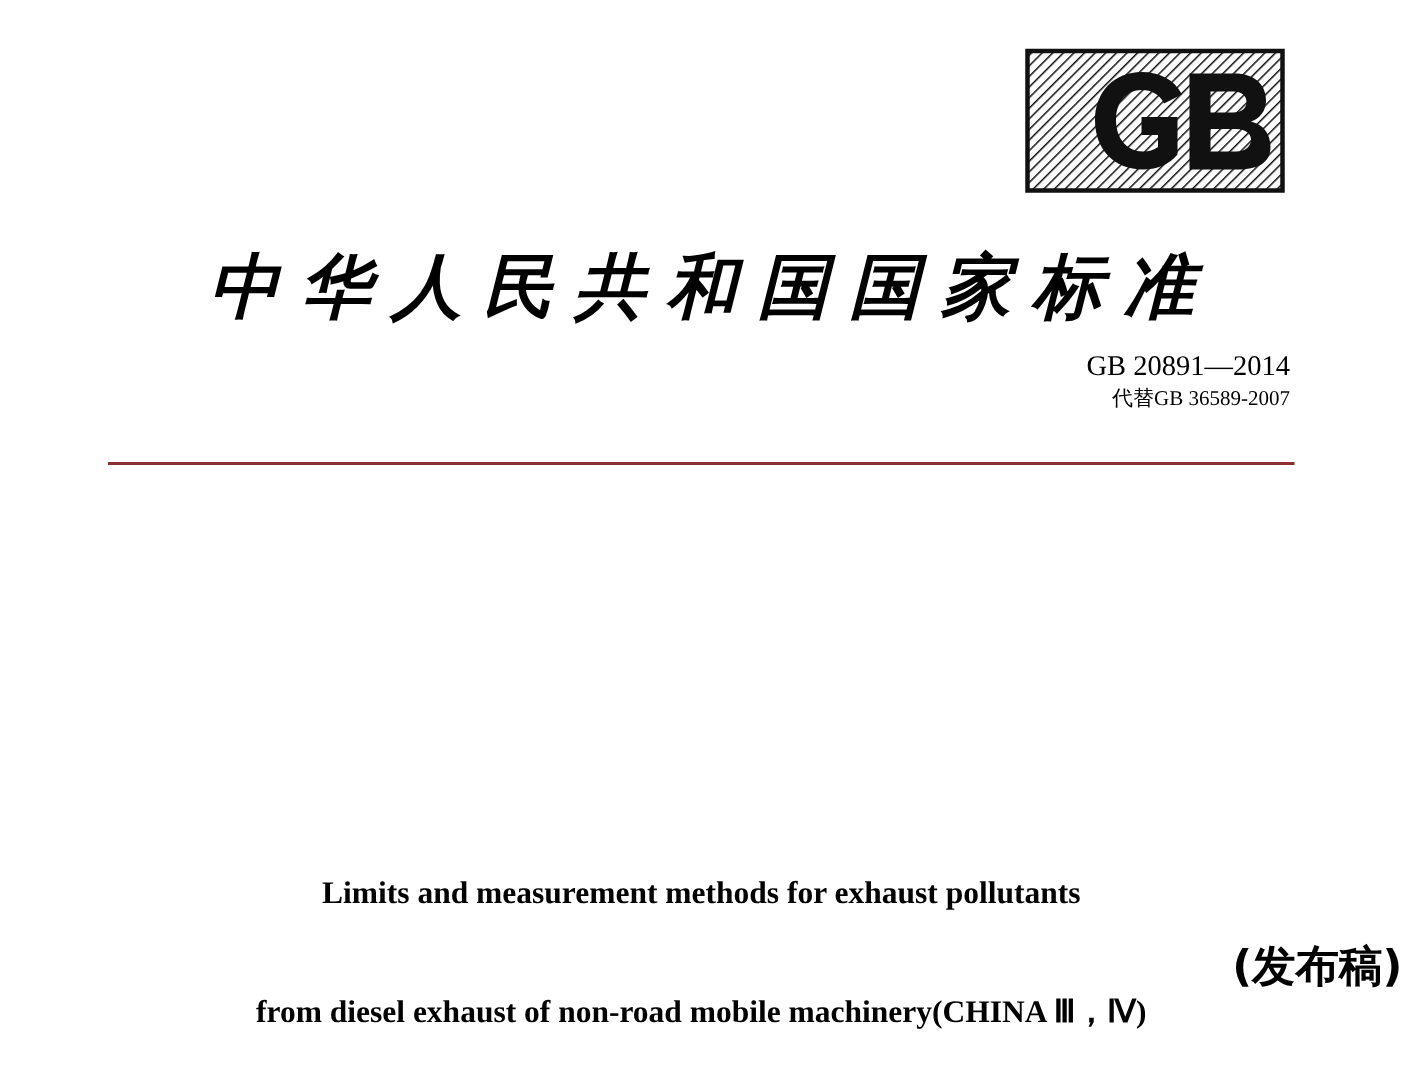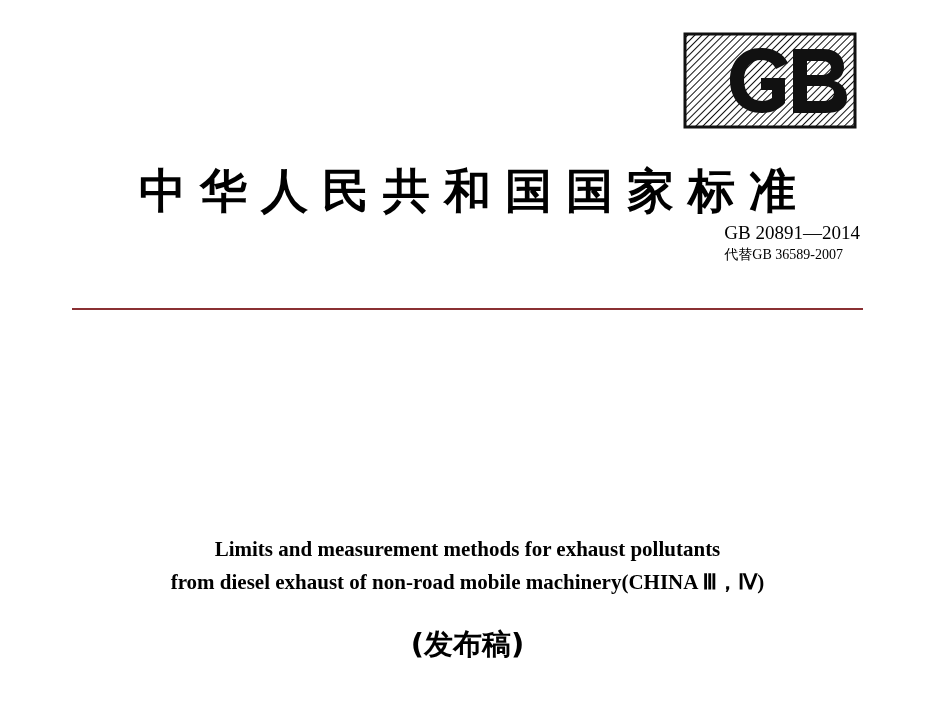--- a/index.html
+++ b/index.html
@@ -42,27 +42,29 @@
     left: 0;
     width: 935px;
     text-align: center;
     font-family: "DejaVu Serif", "Liberation Serif", serif;
     font-size: 47px;
     font-weight: 700;
     letter-spacing: 14px;
     text-indent: 14px;
     color: #000000;
     white-space: nowrap;
+    font-style: italic;
   }
 
   
   .std-number-block {
     position: absolute;
-    top: 220px;
+    top: 232px;
     right: 75px;
+    text-align: right;
     line-height: 1.35;
   }
   .std-number {
     font-family: "Liberation Serif", serif;
     font-size: 19px;
     color: #000000;
     white-space: nowrap;
   }
   .std-replaces {
     font-family: "Liberation Serif", serif;
@@ -108,28 +110,29 @@
     text-align: center;
     font-family: "Liberation Serif", serif;
     font-size: 21px;
     font-weight: 700;
     line-height: 1.55;
     color: #000000;
   }
   .title-en .line {
     display: block;
     white-space: nowrap;
+    margin-top: 46px;
   }
 
   .title-note {
     position: absolute;
     top: 625px;
     left: 0;
     width: 935px;
-    text-align: center;
+    text-align: right;
     font-family: "DejaVu Sans", "Liberation Sans", sans-serif;
     font-size: 29px;
     font-weight: 700;
     color: #000000;
   }
 </style>
 </head>
 <body>
 
 <div class="page">

